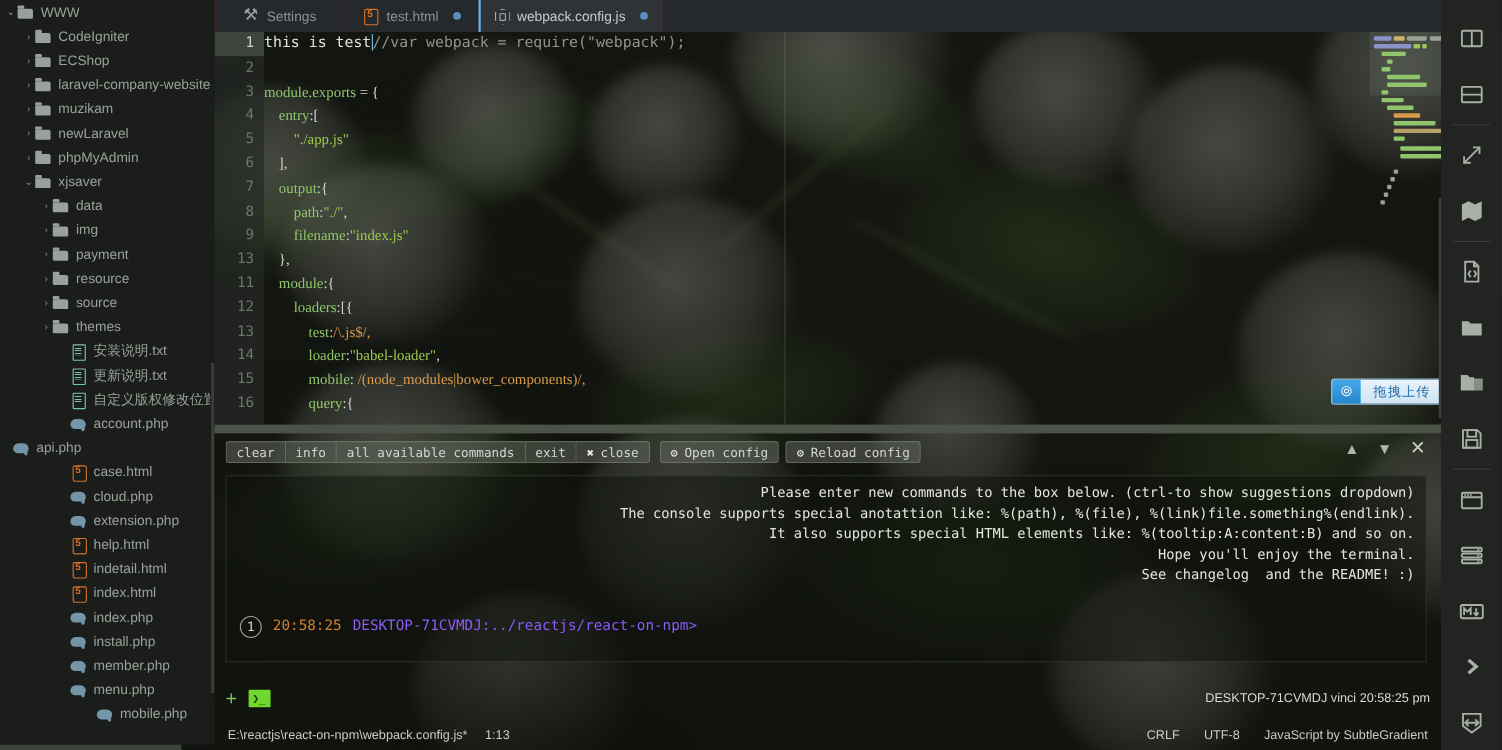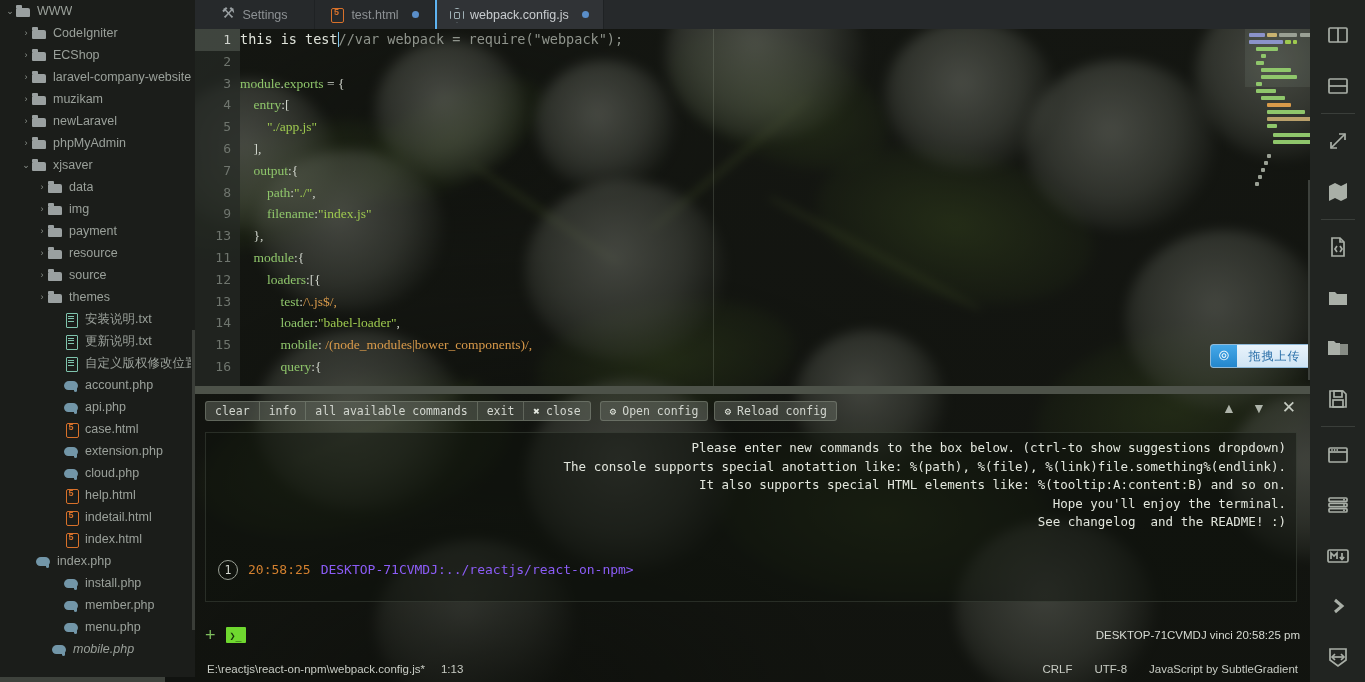--- a/index.html
+++ b/index.html
@@ -346,76 +346,76 @@
       <div class="row" style="padding-left: 52px;">
         <span class="tw"></span>
         <span class="ico txt"></span>
         <span class="lbl">自定义版权修改位置.txt</span>
       </div>
       <div class="row" style="padding-left: 52px;">
         <span class="tw"></span>
         <span class="ico php"></span>
         <span class="lbl">account.php</span>
       </div>
-      <div class="row" style="padding-left: 52px;">
+      <div class="row" style="">
         <span class="tw"></span>
         <span class="ico php"></span>
         <span class="lbl">api.php</span>
       </div>
       <div class="row" style="padding-left: 52px;">
         <span class="tw"></span>
         <span class="ico html"></span>
         <span class="lbl">case.html</span>
       </div>
       <div class="row" style="padding-left: 52px;">
         <span class="tw"></span>
         <span class="ico php"></span>
+        <span class="lbl">cloud.php</span>
+      </div>
+      <div class="row" style="padding-left: 52px;">
+        <span class="tw"></span>
+        <span class="ico php"></span>
         <span class="lbl">extension.php</span>
-      </div>
-      <div class="row" style="padding-left: 52px;">
-        <span class="tw"></span>
-        <span class="ico php"></span>
-        <span class="lbl">cloud.php</span>
       </div>
       <div class="row" style="padding-left: 52px;">
         <span class="tw"></span>
         <span class="ico html"></span>
         <span class="lbl">help.html</span>
       </div>
       <div class="row" style="padding-left: 52px;">
         <span class="tw"></span>
         <span class="ico html"></span>
         <span class="lbl">indetail.html</span>
       </div>
       <div class="row" style="padding-left: 52px;">
         <span class="tw"></span>
         <span class="ico html"></span>
         <span class="lbl">index.html</span>
       </div>
-      <div class="row" style="padding-left: 24px;">
+      <div class="row" style="padding-left: 52px;">
         <span class="tw"></span>
         <span class="ico php"></span>
         <span class="lbl">index.php</span>
       </div>
       <div class="row" style="padding-left: 52px;">
         <span class="tw"></span>
         <span class="ico php"></span>
         <span class="lbl">install.php</span>
       </div>
       <div class="row" style="padding-left: 52px;">
         <span class="tw"></span>
         <span class="ico php"></span>
         <span class="lbl">member.php</span>
       </div>
       <div class="row" style="padding-left: 52px;">
         <span class="tw"></span>
         <span class="ico php"></span>
         <span class="lbl">menu.php</span>
       </div>
-      <div class="row" style="padding-left: 40px; font-style: italic;">
+      <div class="row" style="padding-left: 76px;">
         <span class="tw"></span>
         <span class="ico php"></span>
         <span class="lbl">mobile.php</span>
       </div>
     </div>
   <div id="tree-scrollbar-v"></div>
   <div id="tree-scrollbar-h">
       <i></i>
     </div>
 </div>

